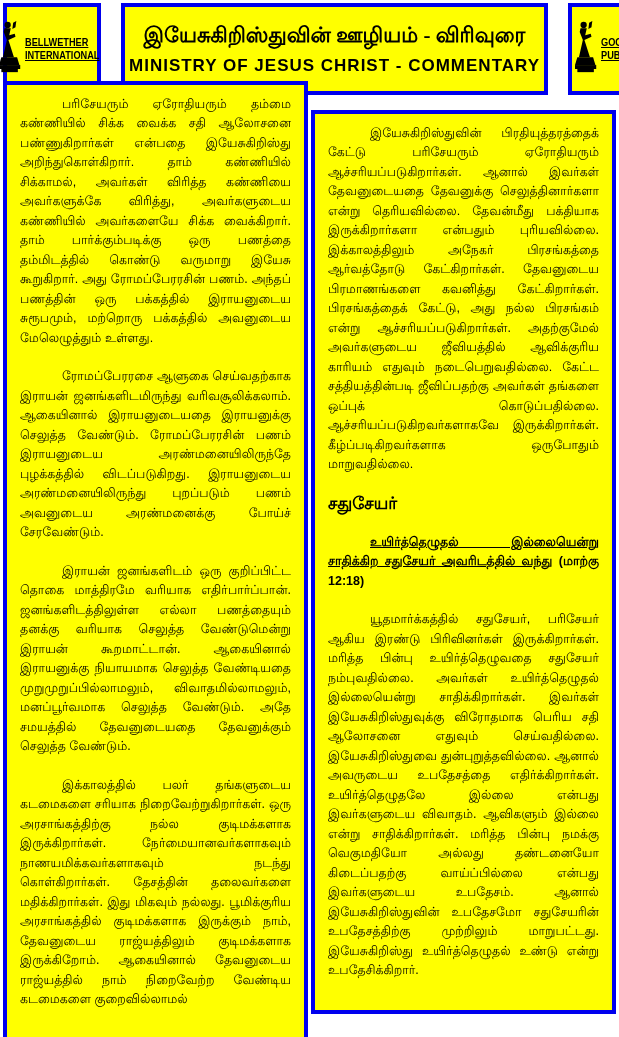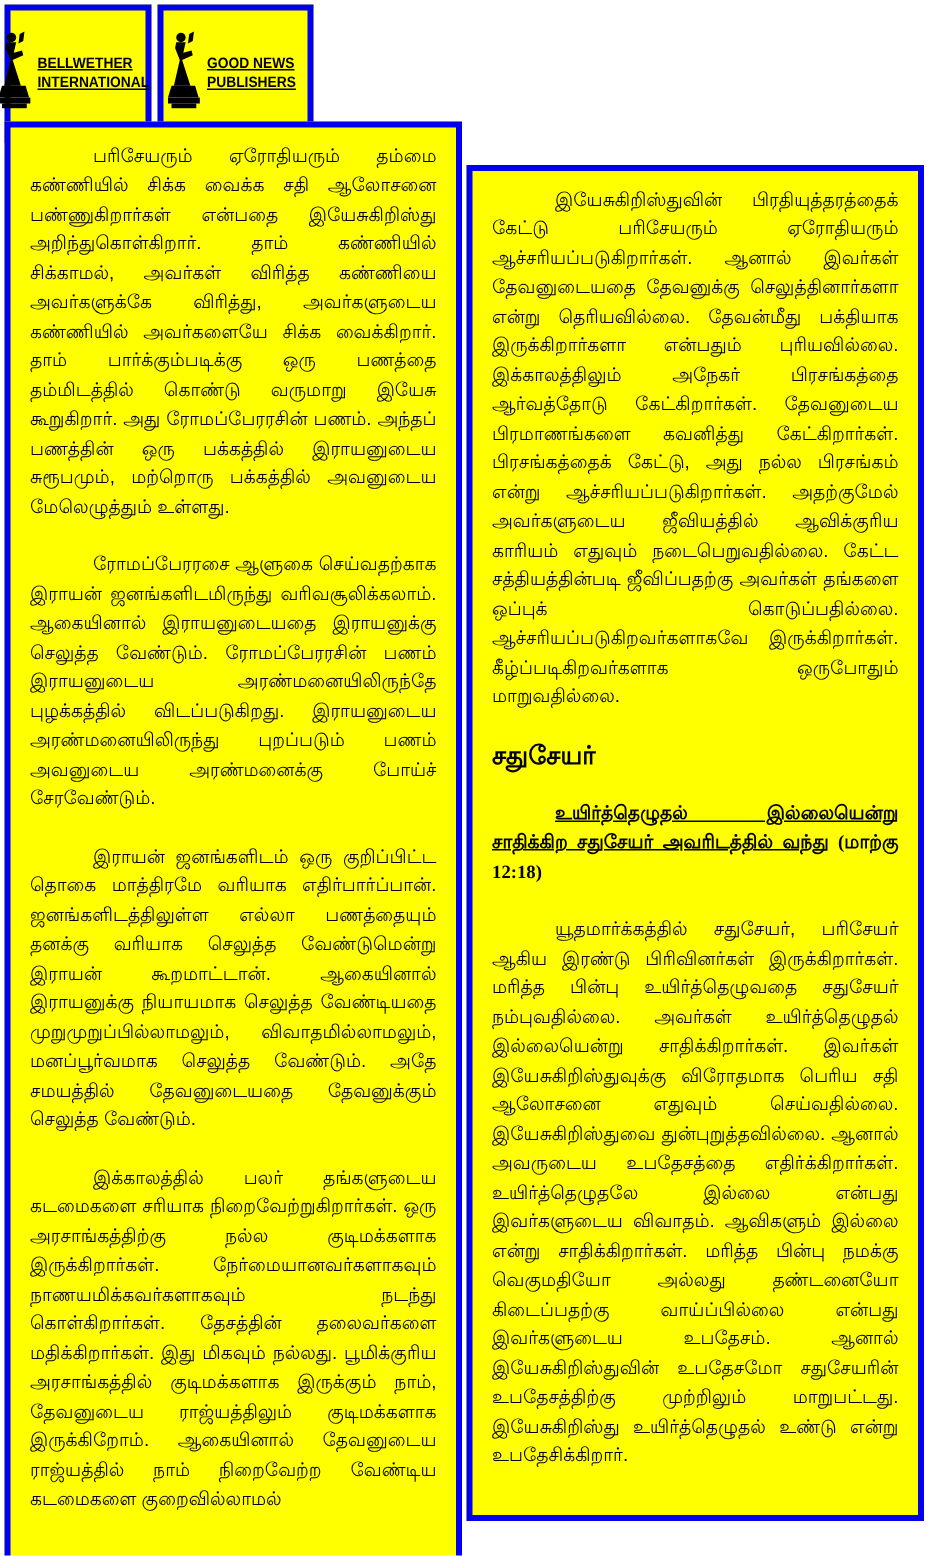--- a/index.html
+++ b/index.html
@@ -6,21 +6,21 @@
   .page {
     position:relative;
     width:619px; height:1037px;
     background:#ffffff;
     font-family:"Liberation Sans","DejaVu Sans",sans-serif;
     color:#000;
     box-sizing:border-box;
   }
   .header {
     position:absolute; top:3px; left:3px; right:3px; height:92px;
-    display:flex; gap:4px;
+    display:flex; gap:20px;
   }
   .box {
     background:#ffff00;
     border:4px solid #0000ee;
     box-sizing:border-box;
   }
   .logo-box {
     display:flex; align-items:center; justify-content:center;
     gap:4px; padding:2px;
   }
@@ -64,21 +64,21 @@
     text-indent:42px;
   }
   .column p.no-indent { text-indent:0; }
   .section-heading {
     margin:4px 0 18px 0;
     font-size:17px; font-weight:bold;
     font-family:"Liberation Serif","DejaVu Serif",serif;
   }
   .subheading {
     font-weight:bold;
-    font-family:Liberation Serif, serif;
+    font-family:Liberation Sans, sans-serif;
   }
   .subheading .quote { text-decoration:underline; }
   .statue-icon { flex:none; }
 </style>
 </head>
 <body>
 
 <div class="page">
 
   <div class="header">
@@ -95,20 +95,24 @@
             <rect x="3" y="61" width="21" height="4"></rect>
           </g>
         </svg>
       </span>
       <span class="logo-text">
         <span class="logo-line">BELLWETHER</span>
         <span class="logo-line">INTERNATIONAL</span>
       </span>
     </div>
 
+    <div class="box title-box">
+      <div class="title-tamil">இயேசுகிறிஸ்துவின் ஊழியம் - விரிவுரை</div>
+      <div class="title-english">MINISTRY OF JESUS CHRIST - COMMENTARY</div>
+    </div>
 
     <div class="box logo-box right">
       <span class="statue-icon">
         <svg width="22" height="54" viewBox="0 0 28 66" aria-hidden="true">
           <g fill="#000">
             <circle cx="11" cy="5" r="4"></circle>
             <polygon points="18,2 22,0 21,8 17,10"></polygon>
             <polygon points="7,9 15,9 13,18 20,16 21,20 12,24 19,46 5,46 10,24 6,14"></polygon>
             <polygon points="3,46 23,46 26,56 0,56"></polygon>
             <rect x="0" y="56" width="27" height="5"></rect>

